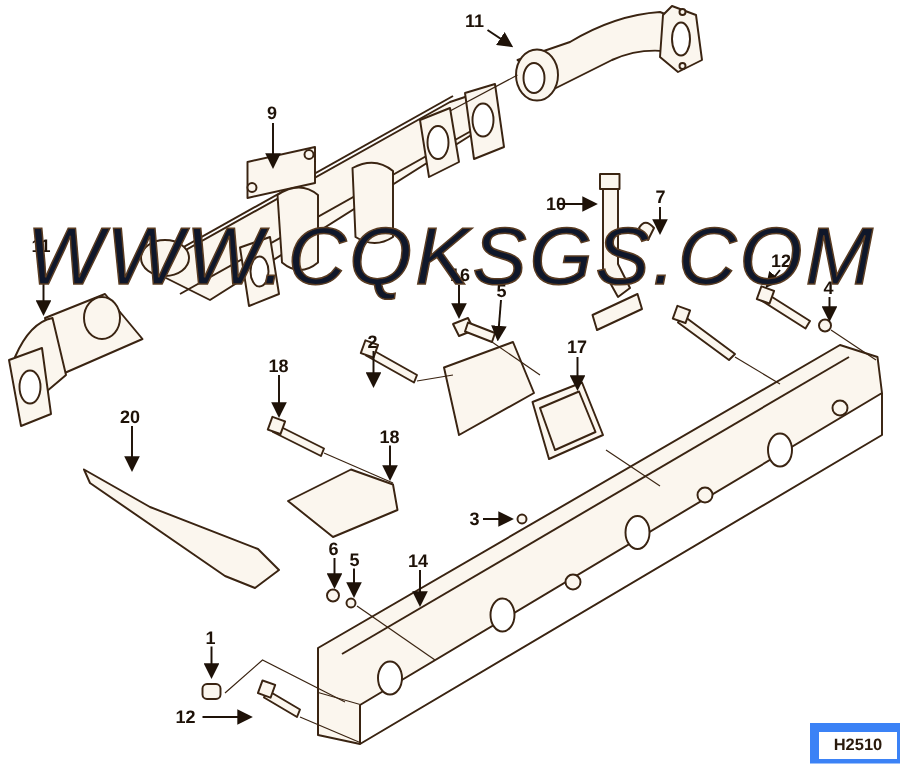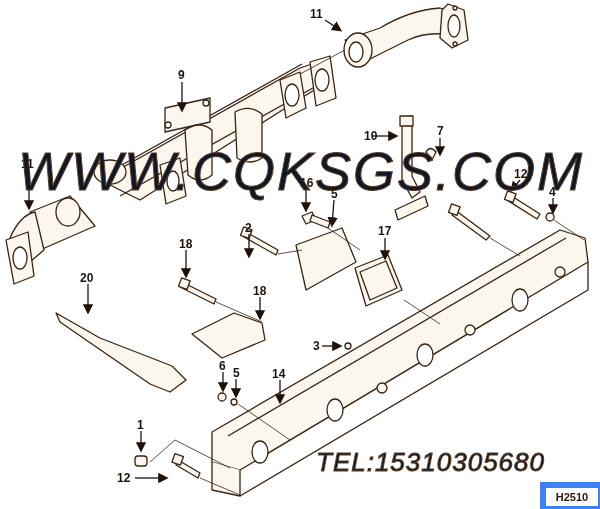--- a/index.html
+++ b/index.html
@@ -173,14 +173,13 @@
   <span class="callout" style="left:313px;top:340px;">3</span>
   <span class="callout" style="left:219px;top:360px;">6</span>
   <span class="callout" style="left:233px;top:367px;">5</span>
   <span class="callout" style="left:272px;top:368px;">14</span>
   <span class="callout" style="left:137px;top:419px;">1</span>
   <span class="callout" style="left:117px;top:472px;">12</span>
 
   <div class="figcode">H2510</div>
 
   <div class="wm wm-url">WWW.CQKSGS.COM</div>
-  <div class="wm wm-tel">TEL:15310305680</div>
 </div>
 
 </body></html>

